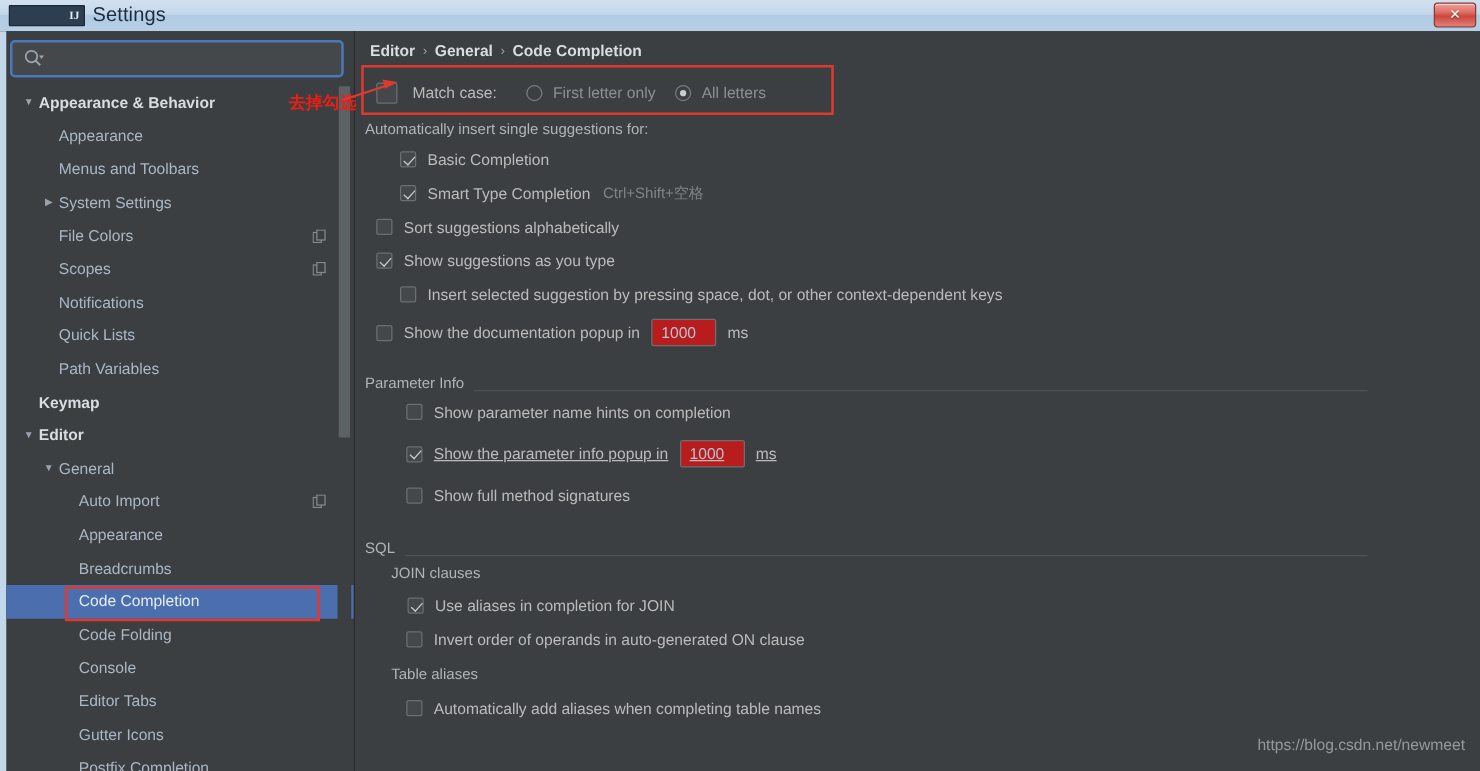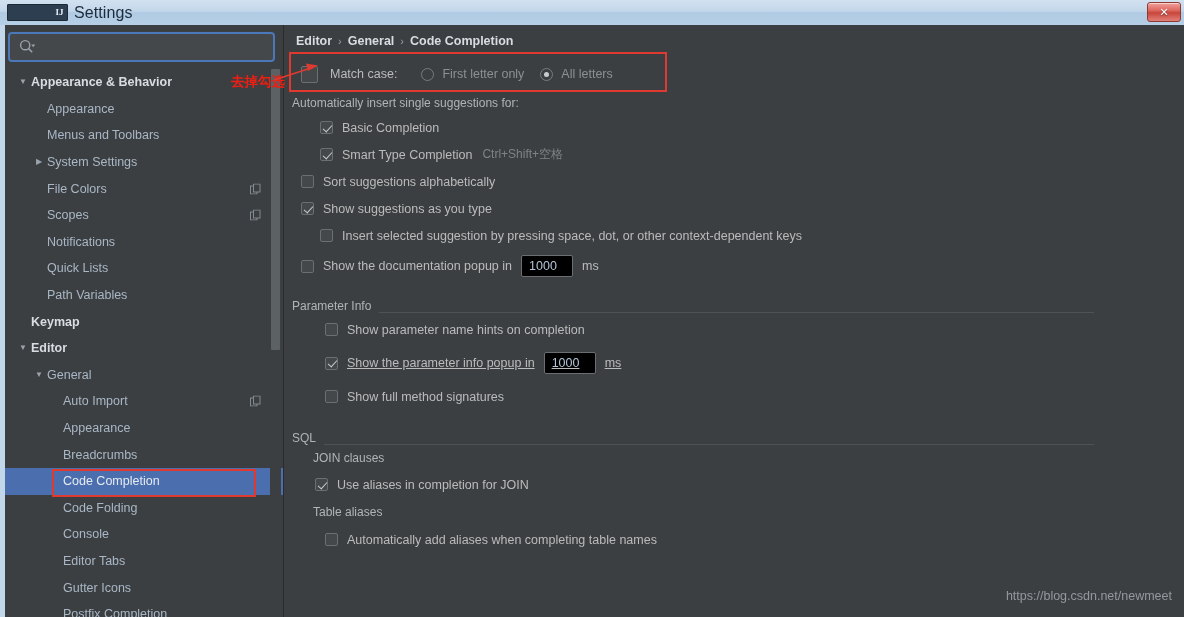--- a/index.html
+++ b/index.html
@@ -147,21 +147,21 @@
     content:"";position:absolute;left:3px;top:3px;width:5px;height:5px;
     border-radius:50%;background:#c8ccd0;
   }
 
   .lbl{color:#bbbbbb;}
   .lbl.dim{color:#8c9094;}
   .shortcut{color:#7f8386;margin-left:10px;font-size:12px;}
 
   .numfield{
     width:52px;height:22px;box-sizing:border-box;
-    background:#000000;border:1px solid #6b6f71;border-radius:2px;
+    background:#b91c1c;border:1px solid #6b6f71;border-radius:2px;
     color:#b3c4d6;font-size:12.5px;
     display:flex;align-items:center;padding-left:7px;
     margin:0 9px;cursor:text;text-align:right;
   }
 
   
   .group{display:flex;align-items:flex-end;height:22px;margin-top:6px;}
   .group .gname{color:#b0b4b8;font-size:12px;white-space:nowrap;padding-right:8px;}
   .group .gline{flex:1;height:1px;background:#4e5254;}
 
@@ -389,25 +389,29 @@
           <span class="lbl">Show full method signatures</span>
         </div>
 
         <div class="group" style="margin-left:8px;margin-right:90px;margin-top:10px;">
           <span class="gname">SQL</span>
           <span class="gline"></span>
         </div>
 
         <div class="subhead" style="padding-left:29px;height:26px;">JOIN clauses</div>
 
-        <div class="row" style="padding-left:31px;">
+        <div class="row" style="padding-left:42px;">
           <span class="cb checked"></span>
           <span class="lbl">Use aliases in completion for JOIN</span>
         </div>
 
+        <div class="row" style="padding-left:41px;">
+          <span class="cb"></span>
+          <span class="lbl">Invert order of operands in auto-generated ON clause</span>
+        </div>
 
         <div class="subhead" style="padding-left:29px;height:28px;">Table aliases</div>
 
         <div class="row" style="padding-left:41px;">
           <span class="cb"></span>
           <span class="lbl">Automatically add aliases when completing table names</span>
         </div>
 
       </div>
     </div>

